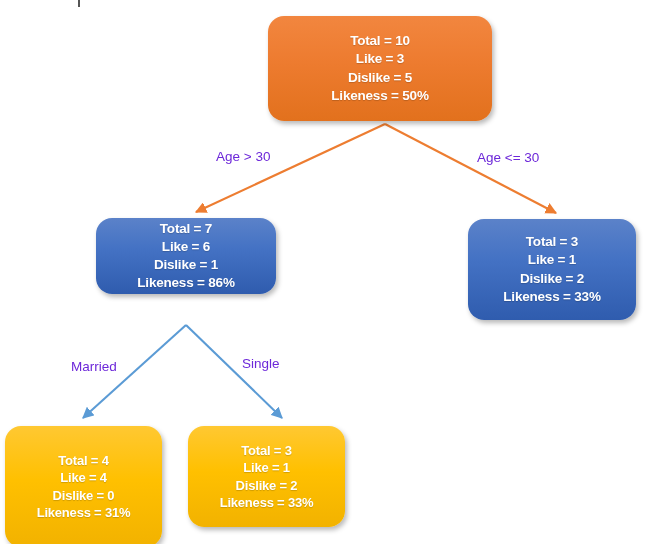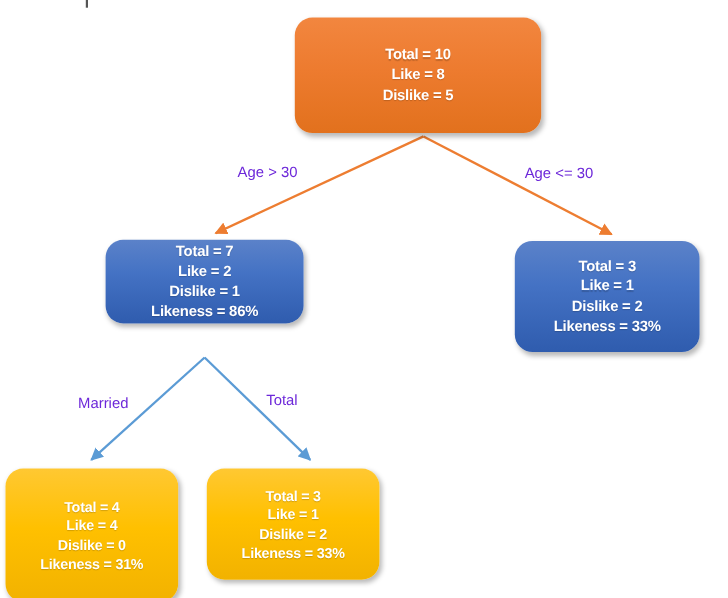--- a/index.html
+++ b/index.html
@@ -86,27 +86,28 @@
 
     <line x1="385" y1="124" x2="556" y2="213" stroke="#ED7D31" stroke-width="2.1" marker-end="url(#arrow-orange)"></line>
 
     <line x1="186" y1="325" x2="83" y2="418" stroke="#5B9BD5" stroke-width="2.1" marker-end="url(#arrow-blue)"></line>
 
     <line x1="186" y1="325" x2="282" y2="418" stroke="#5B9BD5" stroke-width="2.1" marker-end="url(#arrow-blue)"></line>
   </svg>
 
   <div class="node node-orange" style="left:268px; top:16px; width:224px; height:105px; font-size:13.5px;">
     <div class="line">Total = 10</div>
-    <div class="line">Like = 8</div>
+    <div class="line">Like = 3</div>
     <div class="line">Dislike = 5</div>
+    <div class="line">Likeness = 50%</div>
   </div>
 
   <div class="node node-blue" style="left:96px; top:218px; width:180px; height:76px; font-size:13.5px;">
     <div class="line">Total = 7</div>
-    <div class="line">Like = 2</div>
+    <div class="line">Like = 6</div>
     <div class="line">Dislike = 1</div>
     <div class="line">Likeness = 86%</div>
   </div>
 
   <div class="node node-blue" style="left:468px; top:219px; width:168px; height:101px; font-size:13.5px;">
     <div class="line">Total = 3</div>
     <div class="line">Like = 1</div>
     <div class="line">Dislike = 2</div>
     <div class="line">Likeness = 33%</div>
   </div>
@@ -124,15 +125,15 @@
     <div class="line">Dislike = 2</div>
     <div class="line">Likeness = 33%</div>
   </div>
 
   <div class="edge-label" style="left:216px; top:149px;">Age &gt; 30</div>
 
   <div class="edge-label" style="left:477px; top:150px;">Age &lt;= 30</div>
 
   <div class="edge-label" style="left:71px; top:359px;">Married</div>
 
-  <div class="edge-label" style="left:242px; top:356px;">Total</div>
+  <div class="edge-label" style="left:242px; top:356px;">Single</div>
 
 </div>
 
 </body></html>

